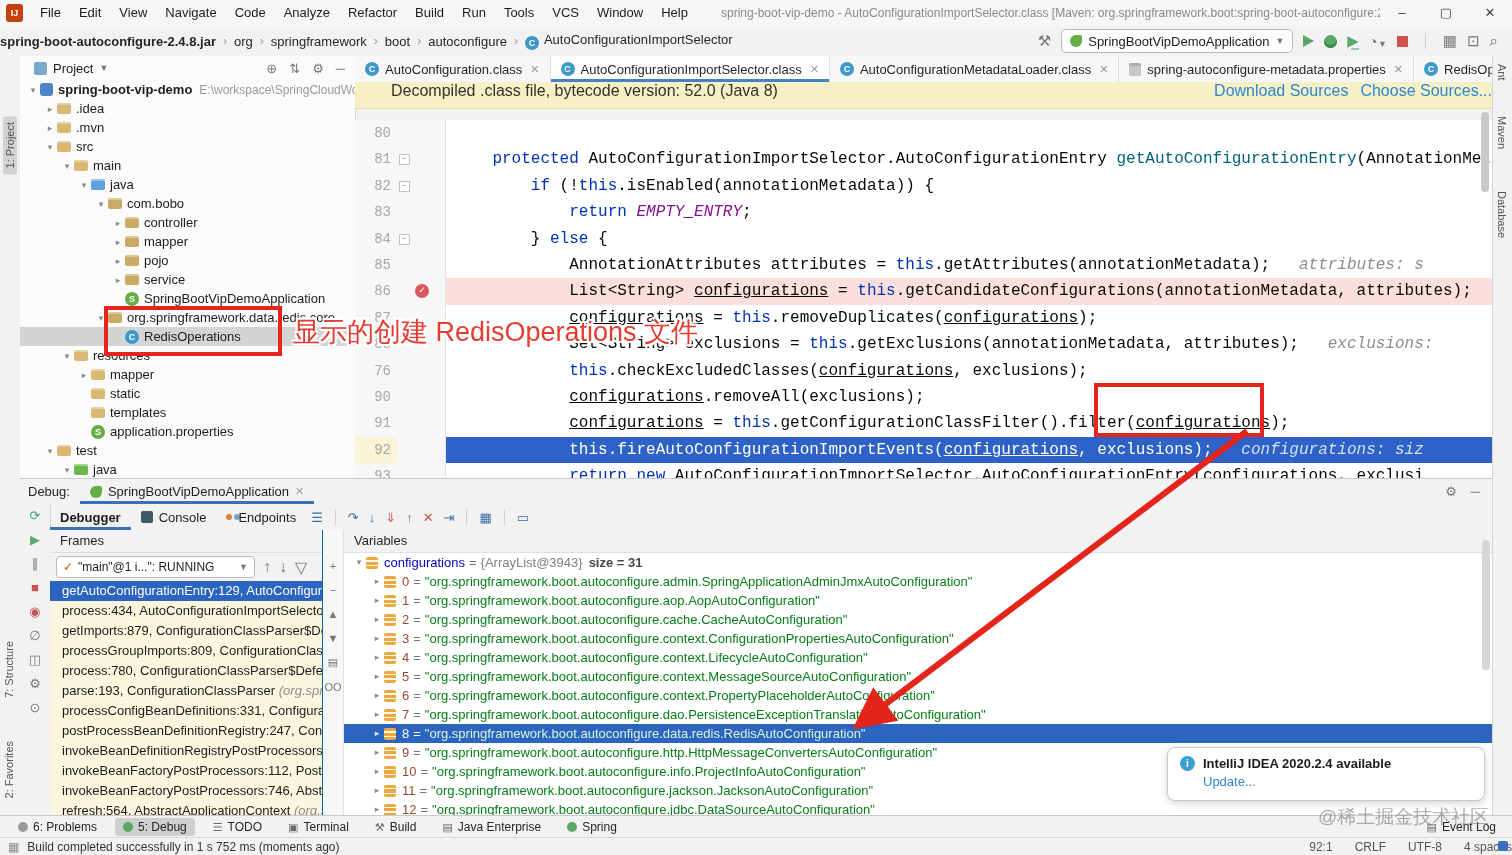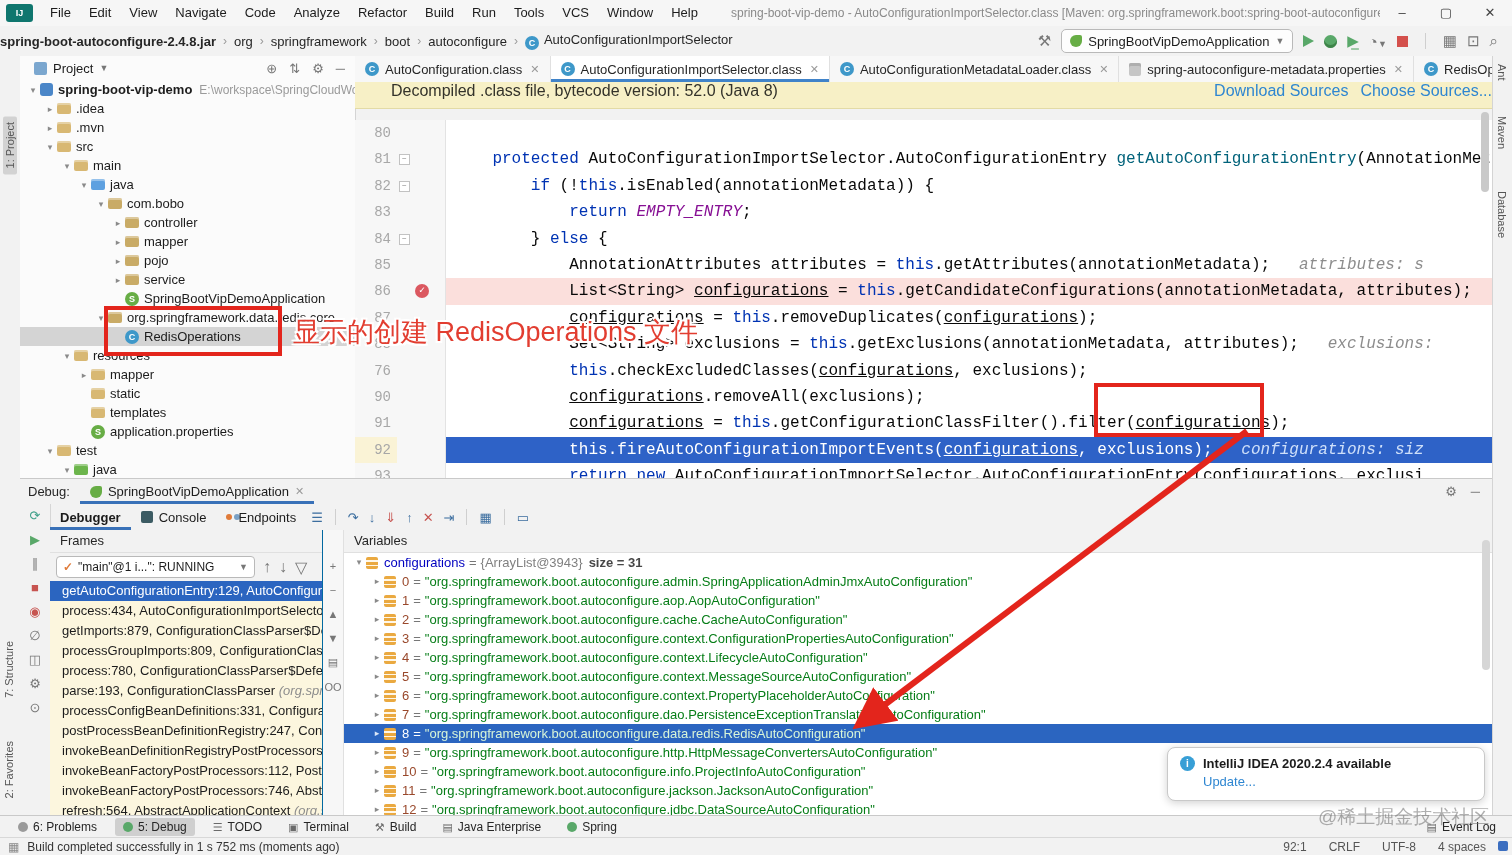--- a/index.html
+++ b/index.html
@@ -1,21 +1,21 @@
 <!DOCTYPE html>
 <html><head>
 <meta charset="utf-8">
 <style>
   html,body{margin:0;padding:0}
   body{width:1512px;height:855px;position:relative;overflow:hidden;
        font-family:"Liberation Sans",sans-serif;background:#f2f2f2;color:#1c1c1c;-webkit-font-smoothing:antialiased}
   .abs{position:absolute}
   
   #titlebar{left:0;top:0;width:1512px;height:26px;background:#f6f6f6;border-bottom:1px solid #d8d8d8;display:flex;align-items:center}
-  #applogo{width:27px;height:18px;margin:0 8px 0 6px;background:#0f766e;color:#fff;font:bold 9px/18px "Liberation Sans",sans-serif;text-align:center;border-radius:3px}
+  #applogo{width:17px;height:18px;margin:0 8px 0 6px;background:#c2410c;color:#fff;font:bold 9px/18px "Liberation Sans",sans-serif;text-align:center;border-radius:3px}
   .menu-item{padding:0 9px;font-size:13px;line-height:26px;color:#1c1c1c}
   #wintitle{flex:1;font-size:12px;color:#8a8a8a;margin-left:24px;white-space:nowrap;overflow:hidden}
   .winbtn{width:44px;height:26px;text-align:center;line-height:26px;font-size:13px;color:#444}
   
   #navbar{left:0;top:26px;width:1512px;height:30px;background:#f2f2f2;border-bottom:1px solid #cfcfcf;display:flex;align-items:center}
   #breadcrumbs{display:flex;align-items:center;font-size:13px;white-space:nowrap}
   .crumb{color:#262626}
   .crumb.first{font-weight:bold}
   .crumb-sep{color:#9a9a9a;margin:0 7px;font-size:12px}
   .cicon{display:inline-block;width:14px;height:14px;border-radius:50%;background:#3e98c9;color:#fff;font:bold 9px/14px "Liberation Sans",sans-serif;text-align:center;margin-right:5px;vertical-align:-2px}
@@ -118,21 +118,21 @@
   
   #bottombar{left:0;top:815px;width:1512px;height:22px;background:#f2f2f2;border-top:1px solid #c9c9c9;display:flex;align-items:center;font-size:12px}
   .bitem{display:flex;align-items:center;gap:5px;padding:2px 8px;margin-left:10px;color:#262626;border-radius:3px}
   .bitem.active{background:#cfcfcf}
   .bico{font-size:11px;color:#6a6a6a}
   .bico.green{width:10px;height:10px;border-radius:50%;background:#59a869}
   .bico.dot{width:10px;height:10px;border-radius:50%;background:#9a9a9a}
   #eventlog{margin-left:auto;display:flex;align-items:center;gap:5px;padding-right:16px;color:#262626}
   #statusbar{left:0;top:837px;width:1512px;height:18px;background:#f2f2f2;border-top:1px solid #d8d8d8;display:flex;align-items:center;font-size:12px;color:#333}
   #statusbar .grid{margin:0 8px;color:#8a8a8a}
-  #statusright{margin-left:auto;display:flex;gap:22px;padding-right:26px;color:#555}
+  #statusright{margin-left:auto;display:flex;gap:22px;color:#555}
   #statussq{position:absolute;right:4px;top:841px;width:10px;height:10px;background:#3b6ec0;border-radius:2px}
   
   .redbox{position:absolute;border:4px solid #e3251c;z-index:51;pointer-events:none}
   #callout{position:absolute;left:293px;top:314px;z-index:52;font-size:27px;font-weight:normal;color:#e23d30;white-space:nowrap;
            text-shadow:-2px -2px 0 #fff,2px -2px 0 #fff,-2px 2px 0 #fff,2px 2px 0 #fff,0 2px 0 #fff,0 -2px 0 #fff}
   #arrowsvg{position:absolute;left:0;top:0;z-index:50;pointer-events:none}
   #popup{position:absolute;left:1167px;top:747px;width:318px;height:54px;background:#fff;border:1px solid #c9c9c9;border-radius:8px;
          box-shadow:0 2px 8px rgba(0,0,0,.18);z-index:60;font-size:13px;padding:8px 12px;box-sizing:border-box}
   #popup .row{display:flex;align-items:center;gap:8px;font-weight:bold}
   #popup .info{width:15px;height:15px;border-radius:50%;background:#389fd6;color:#fff;font:bold 10px/15px "Liberation Sans",sans-serif;text-align:center;flex:none}

